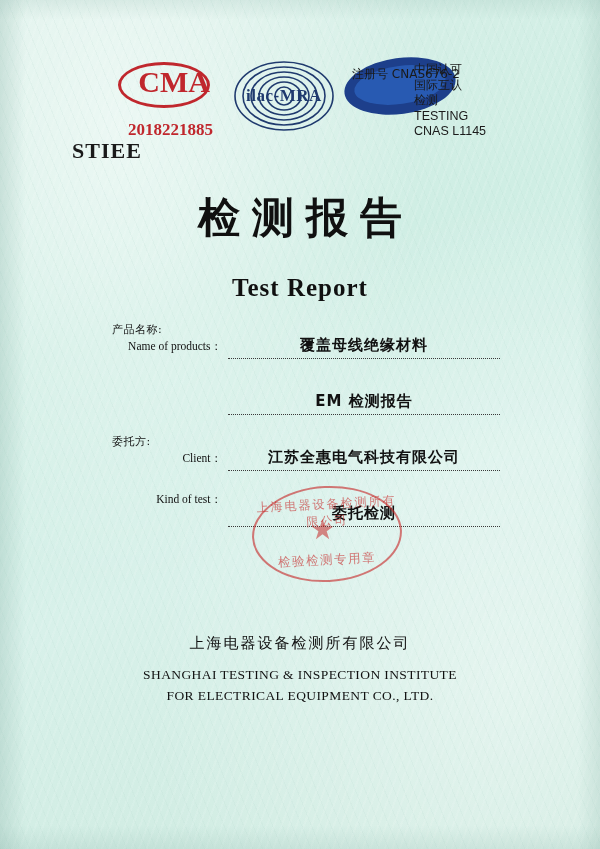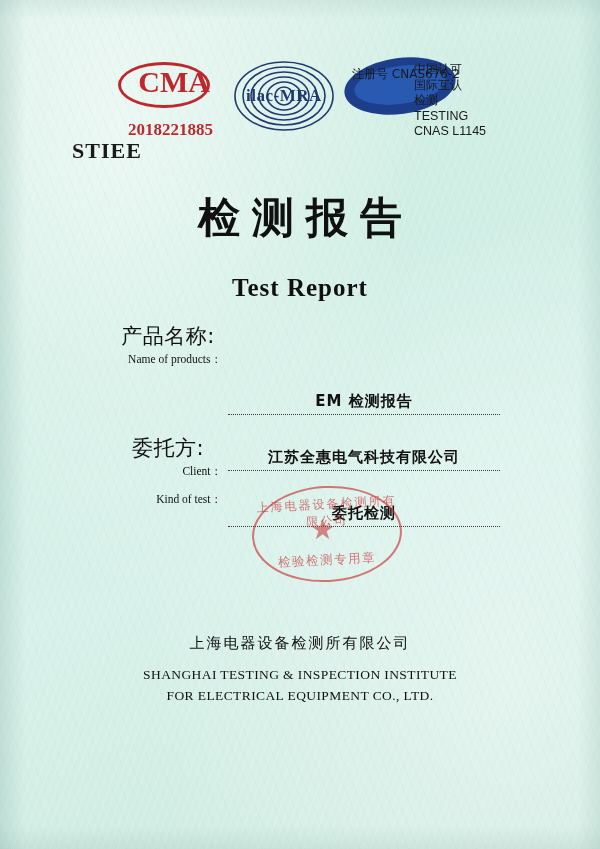--- a/index.html
+++ b/index.html
@@ -220,25 +220,24 @@
     height: 56px;
   }
   .field-labels {
     position: absolute;
     left: 0;
     top: 0;
     width: 112px;
   }
   .lab-cn {
     font-family: "DejaVu Sans", sans-serif;
-    font-size: 21px;
+    font-size: 11px;
     color: #111;
     letter-spacing: 0.5px;
     white-space: nowrap;
-    text-align: center;
   }
   .lab-cn.spaced {
     letter-spacing: 0.5px;
   }
   .lab-en {
     margin-top: 2px;
     font-family: "Liberation Serif", serif;
     font-size: 11.5px;
     color: #111;
     text-align: right;
@@ -393,20 +392,23 @@
   <div class="title-cn">检测报告</div>
   <div class="title-en">Test Report</div>
 
   <div class="fields">
 
     <div class="field">
       <div class="field-labels">
         <div class="lab-cn">产品名称:</div>
         <div class="lab-en">Name of products：</div>
       </div>
+      <div class="field-value-wrap">
+        <div class="field-value">覆盖母线绝缘材料</div>
+      </div>
     </div>
 
     <div class="field">
       <div class="field-value-wrap">
         <div class="field-value">EM 检测报告</div>
       </div>
     </div>
 
     <div class="field">
       <div class="field-labels">

